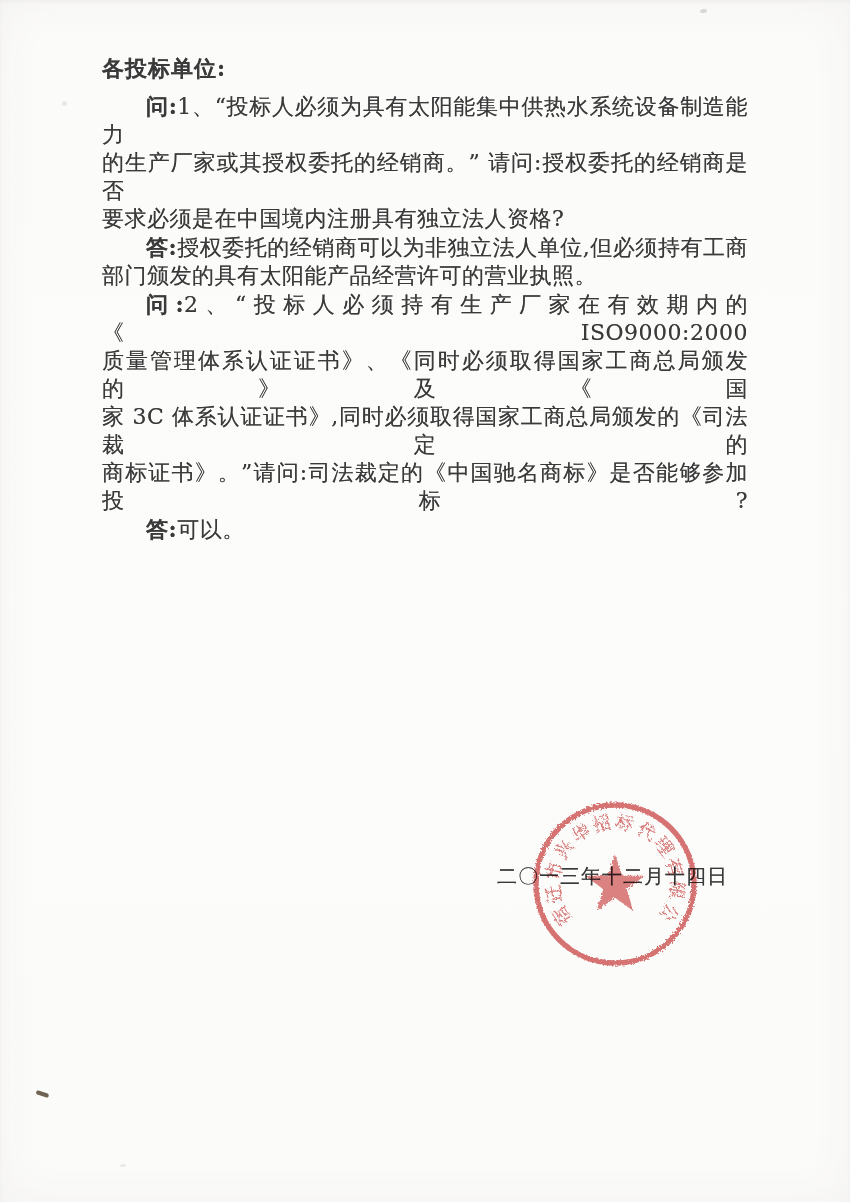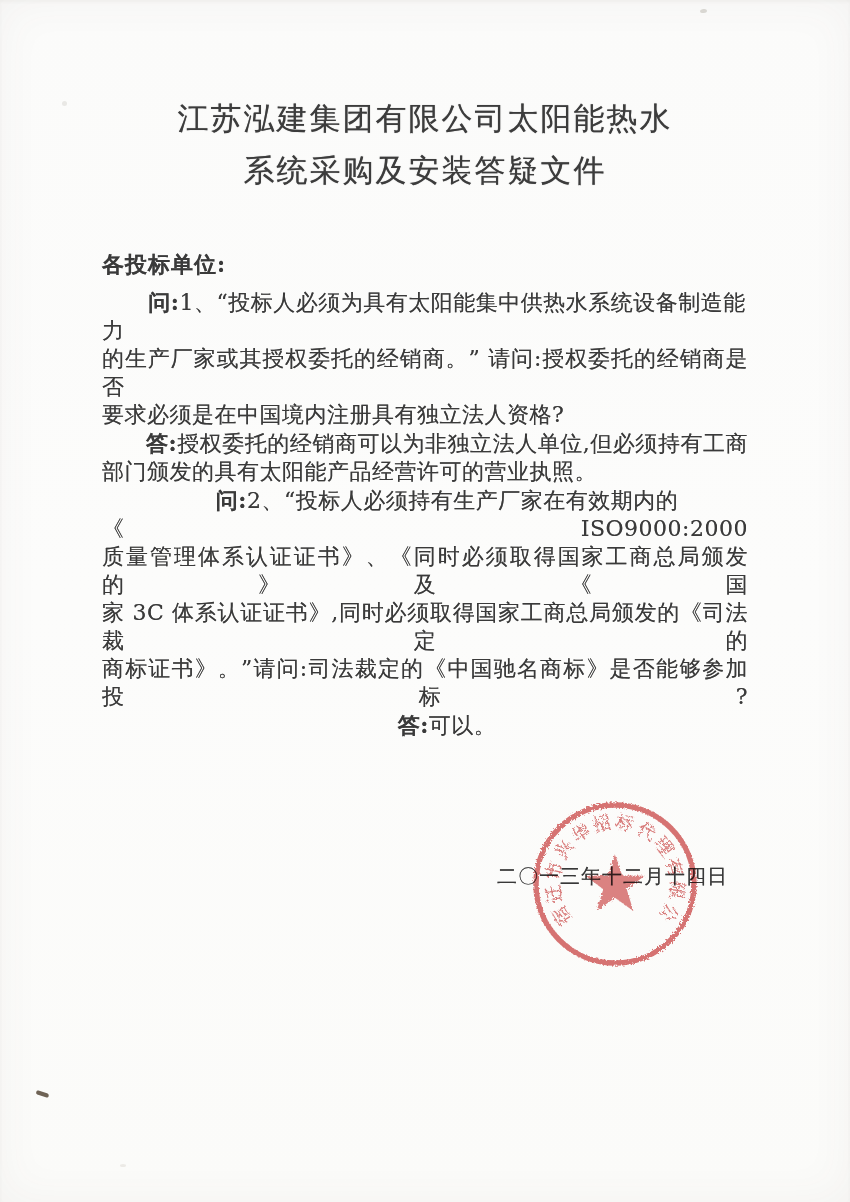--- a/index.html
+++ b/index.html
@@ -39,21 +39,21 @@
   .line {
     line-height: 28px;
     letter-spacing: 0.5px;
     white-space: nowrap;
   }
   .line.fill {
     white-space: normal;
     text-align: justify;
     text-align-last: justify;
   }
-  .line.indent { text-indent: 44px; text-align: center; }
+  .line.indent { text-indent: 44px; }
   .qa-label { font-weight: 700; }
   .date-line {
     position: absolute;
     left: 497px; top: 863px;
     color: #383838;
     font-size: 20px;
     letter-spacing: 1px;
     white-space: nowrap;
     text-shadow: 0 0 0.6px rgba(70,70,70,0.7);
   }
@@ -83,24 +83,20 @@
   .speck-4 {
     left: 120px; top: 1164px; width: 6px; height: 3px;
     background: #eceae6; border-radius: 50%;
   }
 </style>
 </head>
 <body>
 
 <div class="page">
 
-  <div class="doc-title">
-    <div>江苏泓建集团有限公司太阳能热水</div>
-    <div>系统采购及安装答疑文件</div>
-  </div>
 
   <div class="body-text">
     <div class="salutation">各投标单位:</div>
 
     <div class="line indent fill"><span class="qa-label">问:</span><span>1、“投标人必须为具有太阳能集中供热水系统设备制造能力</span></div>
     <div class="line fill"><span>的生产厂家或其授权委托的经销商。” 请问:授权委托的经销商是否</span></div>
     <div class="line"><span>要求必须是在中国境内注册具有独立法人资格?</span></div>
     <div class="line indent fill"><span class="qa-label">答:</span><span>授权委托的经销商可以为非独立法人单位,但必须持有工商</span></div>
     <div class="line"><span>部门颁发的具有太阳能产品经营许可的营业执照。</span></div>
     <div class="line indent fill"><span class="qa-label">问:</span><span>2、“投标人必须持有生产厂家在有效期内的《ISO9000:2000</span></div>

